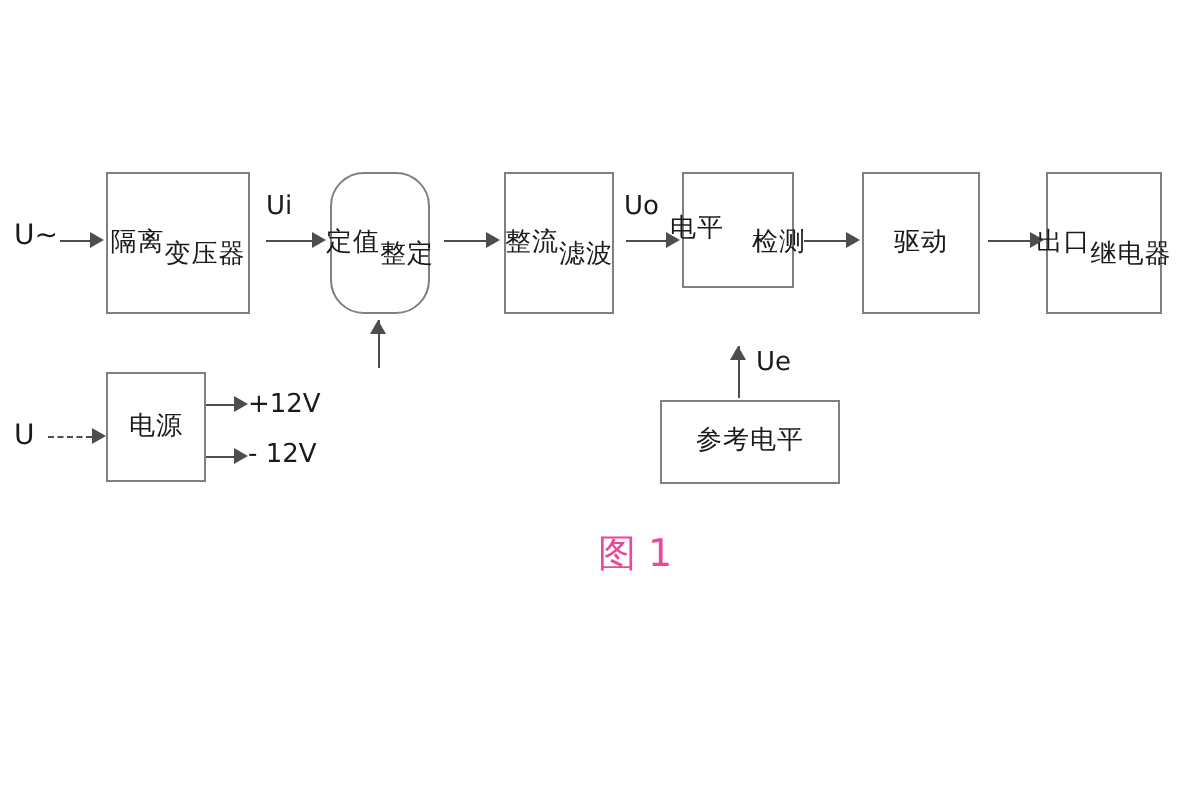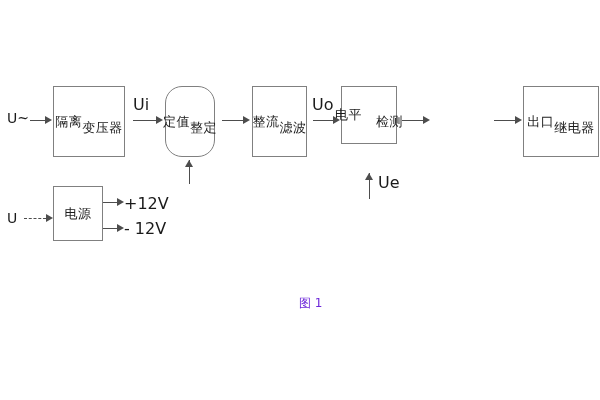--- a/index.html
+++ b/index.html
@@ -42,21 +42,21 @@
     margin-top: 13px;
   }
   .block.single .ln {
     margin-top: 0;
   }
 
   
   .lbl {
     position: absolute;
     color: #1a1a1a;
-    font-size: 16px;
+    font-size: 13px;
     white-space: nowrap;
     line-height: 1;
   }
   .lbl.big {
     font-size: 14px;
   }
 
   
   .harrow {
     position: absolute;
@@ -103,24 +103,23 @@
     width: 0;
     height: 0;
     border-left: 4.5px solid transparent;
     border-right: 4.5px solid transparent;
     border-bottom: 7px solid #4d4d4d;
   }
 
   
   .caption {
     position: absolute;
-    color: #6d28d9;
-    font-size: 12px;
+    color: #ec4899;
+    font-size: 19px;
     white-space: nowrap;
-    margin-top: 31px;
   }
 </style>
 </head>
 <body>
 
 <div id="canvas">
 
   <div class="lbl big" style="left:7px; top:111px;">U~</div>
 
   <div class="harrow" style="left:30px; top:116px; width:22px;">
@@ -165,27 +164,30 @@
   <div class="block" style="left:341px; top:86px; width:56px; height:58px;gap:14px;">
     <span class="ln">电平</span>
     <span class="ln">检测</span>
   </div>
 
   <div class="harrow" style="left:402px; top:116px; width:28px;">
     <div class="shaft" style="width:21px;"></div>
     <div class="head" style="left:21px;"></div>
   </div>
 
+  <div class="block single" style="left:431px; top:86px; width:59px; height:71px;">
+    <span class="ln">驱动</span>
+  </div>
 
   <div class="harrow" style="left:494px; top:116px; width:28px;">
     <div class="shaft" style="width:21px;"></div>
     <div class="head" style="left:21px;"></div>
   </div>
 
-  <div class="block" style="left:523px; top:86px; width:76px; height:71px;">
+  <div class="block" style="left:523px; top:86px; width:58px; height:71px;">
     <span class="ln">出口</span>
     <span class="ln">继电器</span>
   </div>
 
   <div class="lbl big" style="left:7px; top:211px;">U</div>
 
   <div class="harrow" style="left:24px; top:214px; width:30px;">
     <div class="shaft dashed" style="width:22px;"></div>
     <div class="head" style="left:22px;"></div>
   </div>
@@ -205,20 +207,23 @@
     <div class="head" style="left:14px;"></div>
   </div>
   <div class="lbl" style="left:124px; top:221px;">- 12V</div>
 
 
   <div class="varrow" style="left:185px; top:160px; height:24px;">
     <div class="shaft" style="height:24px;"></div>
     <div class="head"></div>
   </div>
 
+  <div class="block single" style="left:330px; top:200px; width:90px; height:42px;">
+    <span class="ln">参考电平</span>
+  </div>
 
   <div class="varrow" style="left:365px; top:173px; height:26px;">
     <div class="shaft" style="height:26px;"></div>
     <div class="head"></div>
   </div>
   <div class="lbl" style="left:378px; top:175px;">Ue</div>
 
   <div class="caption" style="left:299px; top:264px;">图 1</div>
 
 </div>

